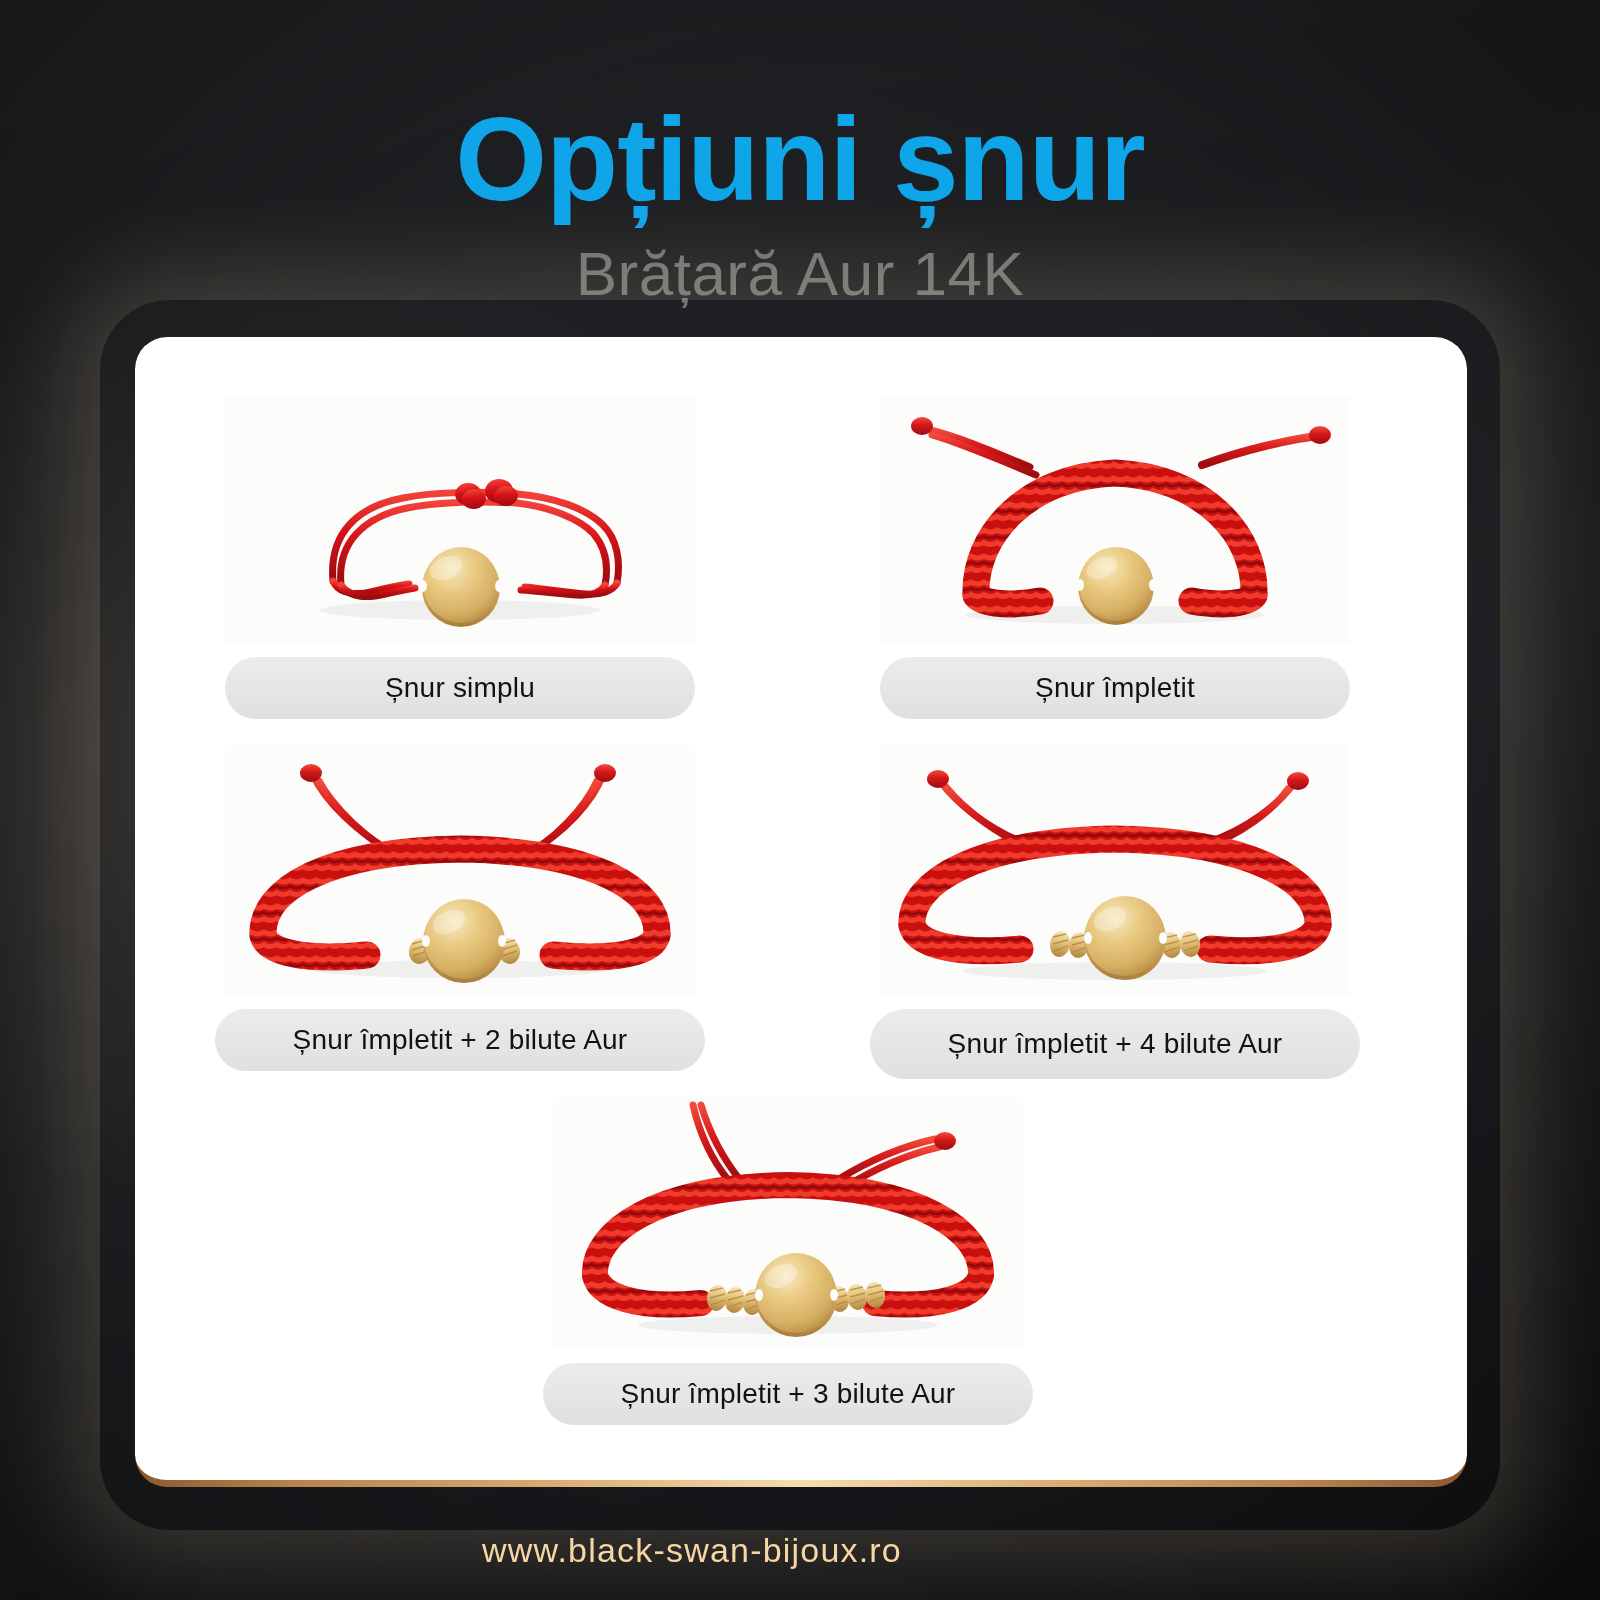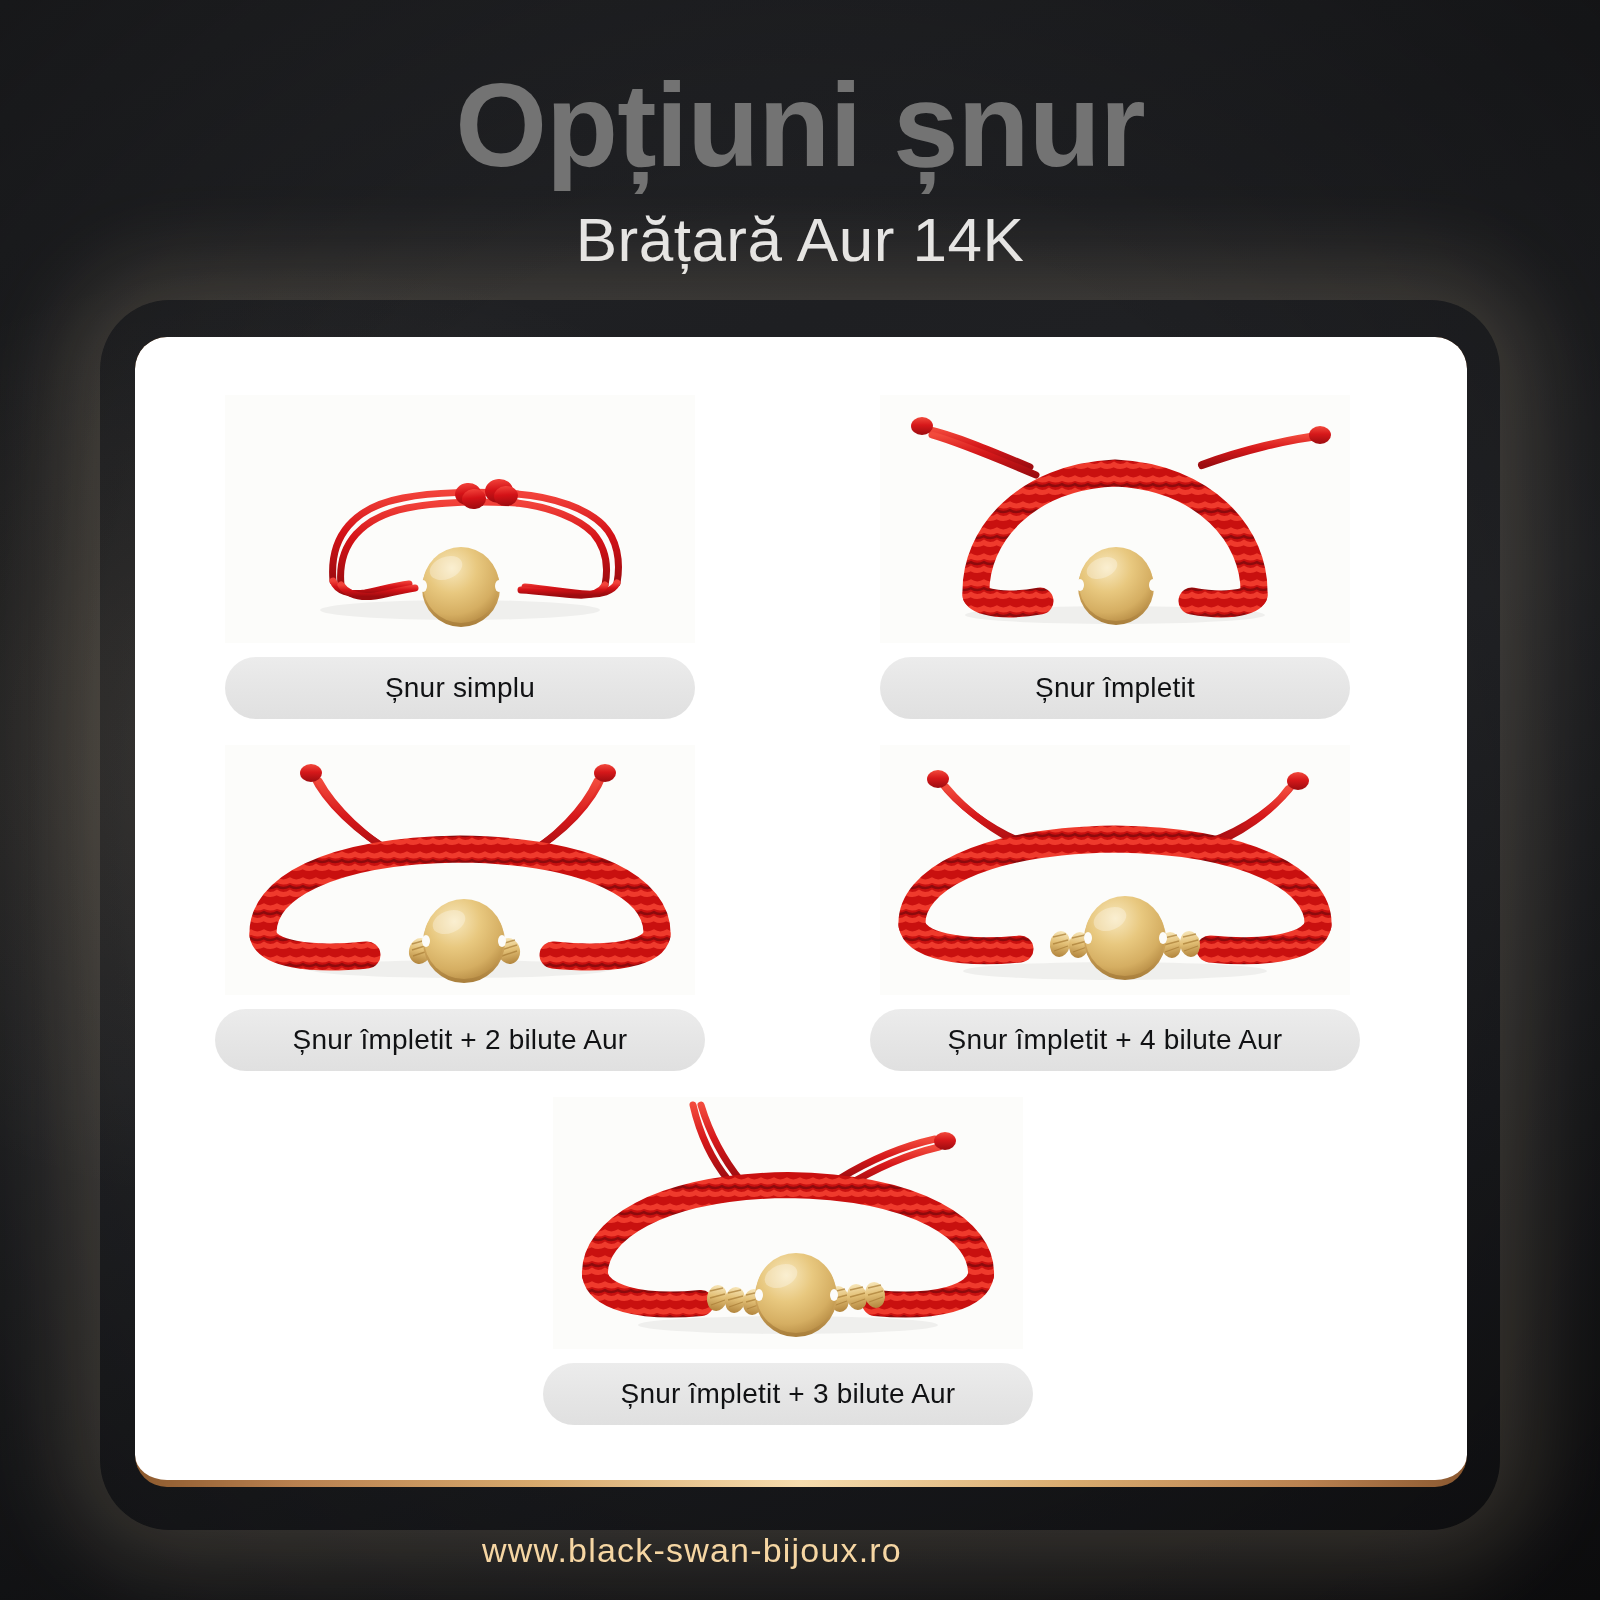--- a/index.html
+++ b/index.html
@@ -21,24 +21,24 @@
   #bg-vignette{
     position:absolute; inset:0;
     background:radial-gradient(ellipse 1250px 1250px at 50% 50%, rgba(0,0,0,0) 45%, rgba(0,0,0,0.42) 100%);
     pointer-events:none;
   }
 
   
   #header{ position:absolute; top:0; left:0; width:1600px; height:320px; text-align:center; }
   #title{
     font-size:118px; font-weight:bold; letter-spacing:-1px;
-    color:#737373; line-height:1.0; padding-top:66px;
+    color:#0ea5e9; line-height:1.0; padding-top:100px;
   }
   #subtitle{
-    font-size:62px; font-weight:300; color:#e5e5e5;
+    font-size:62px; font-weight:300; color:#737373;
     line-height:1.1; padding-top:22px; letter-spacing:0.5px;
   }
 
   
   #card-glow{
     position:absolute; left:100px; top:300px; width:1400px; height:1230px;
     border-radius:70px;
     box-shadow:0 0 90px 30px rgba(255,228,186,0.16);
     pointer-events:none;
   }
@@ -80,21 +80,21 @@
 
   #opt-1 .thumb{ width:470px; height:248px; }
   #opt-2 .thumb{ width:470px; height:248px; }
   #opt-3 .thumb{ width:470px; height:250px; }
   #opt-4 .thumb{ width:470px; height:250px; }
   #opt-5 .thumb{ width:470px; height:252px; }
 
   #opt-1 .pill{ left:0;   top:262px; width:470px; height:62px; }
   #opt-2 .pill{ left:0;   top:262px; width:470px; height:62px; }
   #opt-3 .pill{ left:-10px; top:264px; width:490px; height:62px; }
-  #opt-4 .pill{ left:-10px; top:264px; width:490px; height:62px; }
+  #opt-4 .pill{ left:-10px; top:264px; width:490px; height:70px; }
   #opt-5 .pill{ left:-10px; top:266px; width:490px; height:62px; }
 
   
   .bsvg{ position:absolute; left:0; top:0; width:100%; height:100%; display:block; }
 
   
   #footer{
     position:absolute; left:0; top:1500px; width:1384px; height:100px;
     display:flex; align-items:center; justify-content:center;
   }

